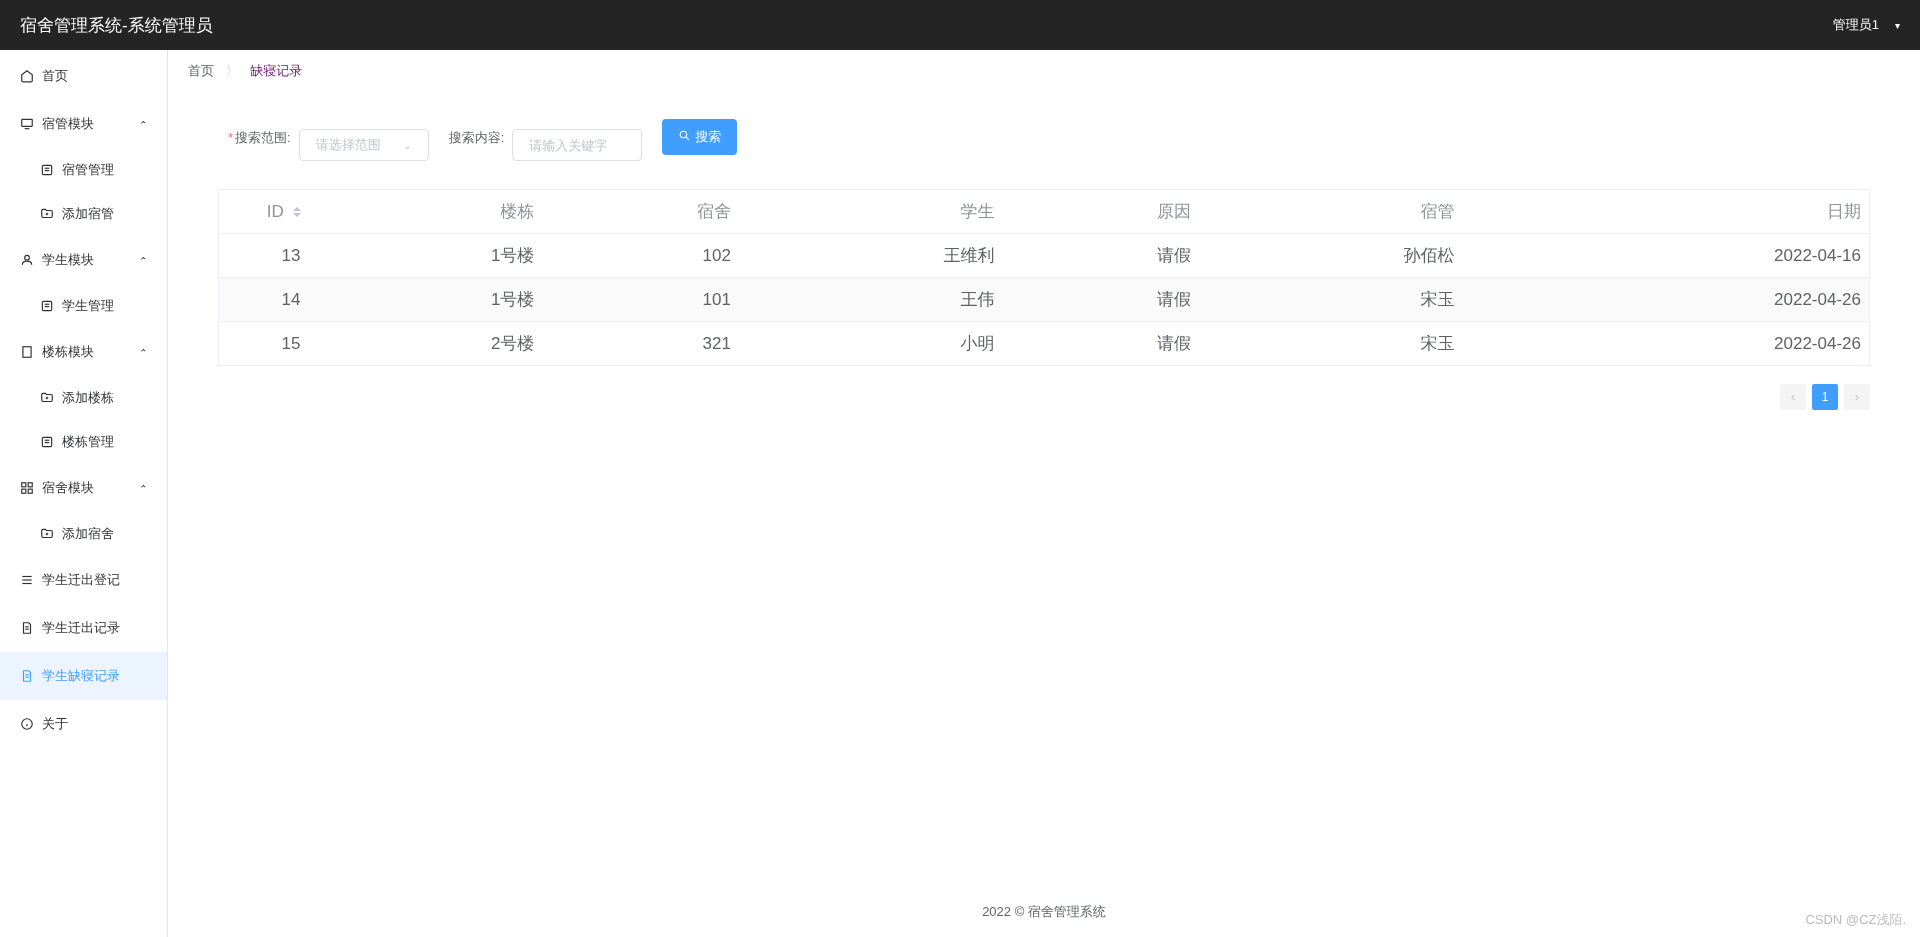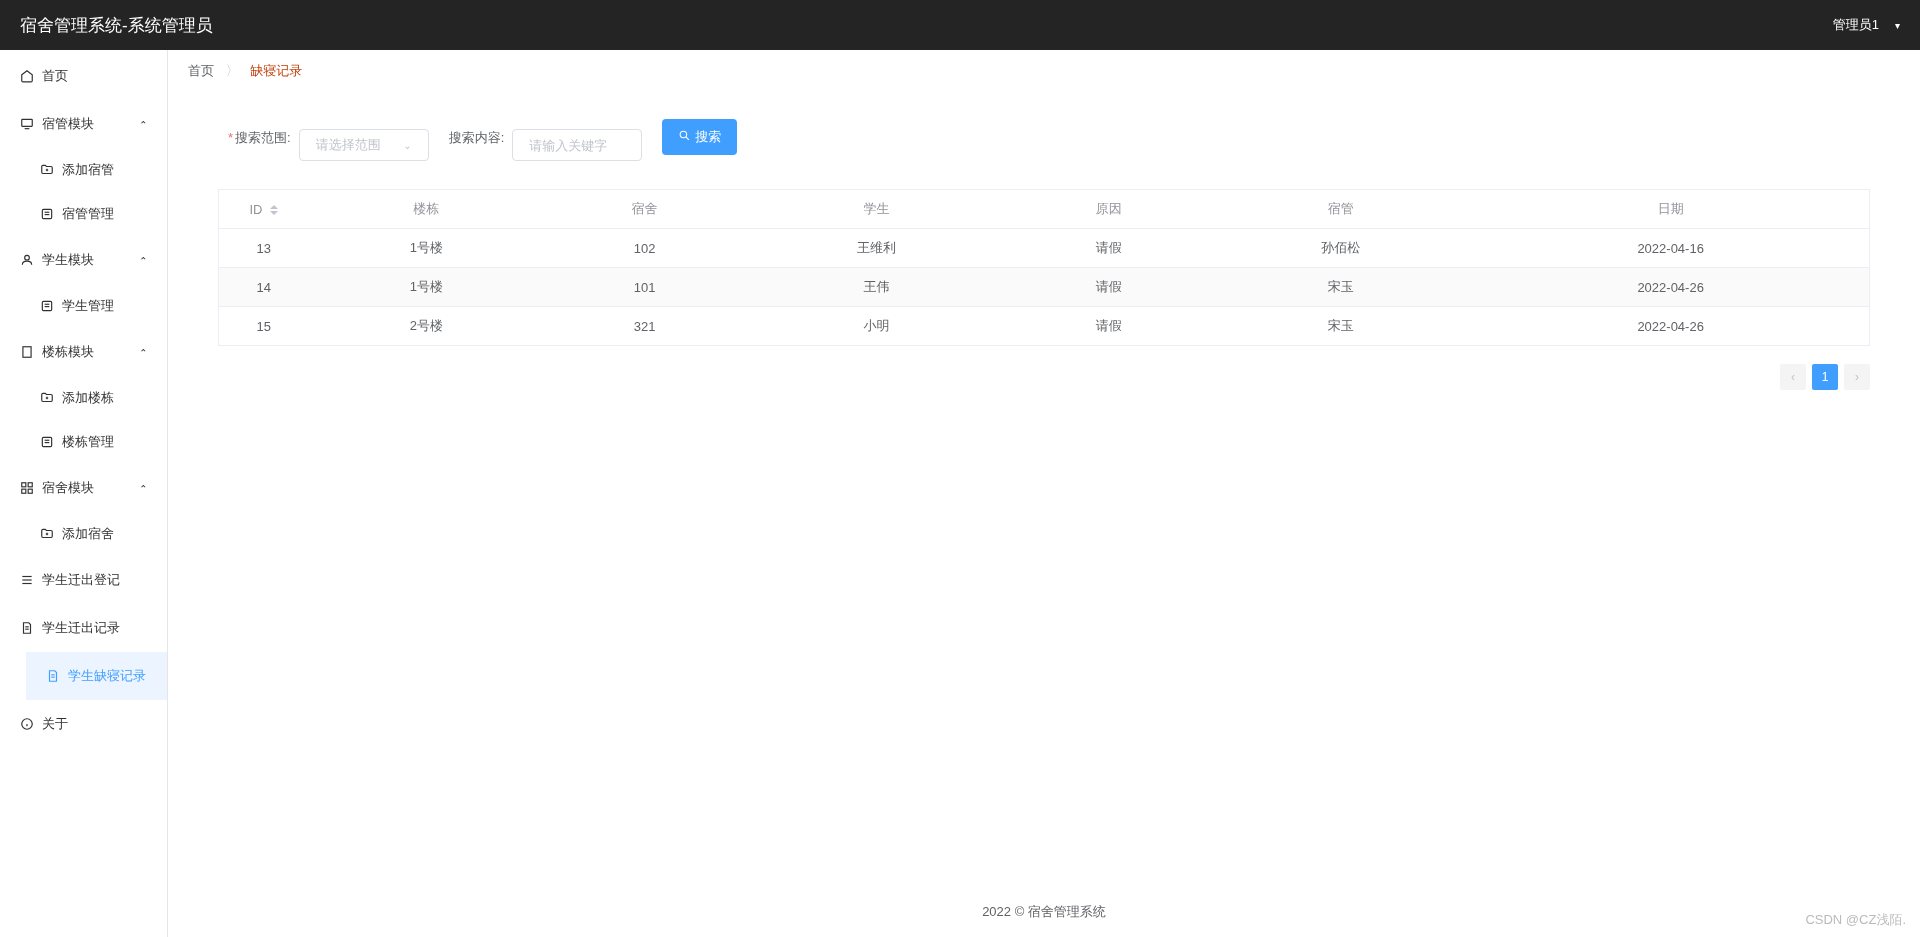--- a/index.html
+++ b/index.html
@@ -7,45 +7,45 @@
     
     .header { background: #242424; height: 50px; display: flex; align-items: center; justify-content: space-between; padding: 8px 20px; color: #fff; }
     .header-title { font-size: 17px; font-weight: 400; }
     .header-user { font-size: 13px; cursor: pointer; display: flex; align-items: center; gap: 16px; }
     
     .container { display: flex; height: calc(100vh - 50px); }
     
     .sidebar { width: 168px; border-right: 1px solid #e6e6e6; overflow-y: auto; background: #fff; padding-top: 2px; }
     .menu-item { display: flex; align-items: center; padding: 0 20px; height: 48px; cursor: pointer; color: #303133; font-size: 13px; position: relative; }
     .menu-item.sub { padding-left: 40px; height: 44px; }
-    .menu-item.active { background: #ecf5ff; color: #409eff; margin-left: 26px; }
+    .menu-item.active { background: #ecf5ff; color: #409eff; }
     .menu-item .icon { width: 14px; height: 14px; margin-right: 8px; display: inline-flex; align-items: center; justify-content: center; }
     .menu-item .arrow { position: absolute; right: 20px; transition: transform .3s; }
     .menu-item .arrow.open { transform: rotate(180deg); }
     
     .main { flex: 1; display: flex; flex-direction: column; overflow: hidden; }
     .breadcrumb { padding: 12px 20px; font-size: 13px; border-bottom: 1px solid transparent; }
     .breadcrumb-item { color: #606266; cursor: pointer; }
     .breadcrumb-sep { margin: 0 8px; color: #c0c4cc; }
-    .breadcrumb-current { color: #c2410c; font-weight: 500; }
+    .breadcrumb-current { color: #701a75; font-weight: 500; }
     
     .content { flex: 1; padding: 20px 50px; overflow-y: auto; }
     
     .search-bar { display: flex; align-items: center; gap: 20px; margin-bottom: 28px; margin-left: 10px; }
     .form-item { display: flex; align-items: flex-start; gap: 8px; margin-top: 16px; }
     .form-label { font-size: 13px; color: #606266; }
     .form-label .required { color: #f56c6c; margin-right: 2px; }
     .select, .input { height: 32px; border: 1px solid #dcdfe6; border-radius: 4px; padding: 0 16px; font-size: 13px; color: #606266; background: #fff; }
     .select { width: 130px; display: flex; align-items: center; justify-content: space-between; cursor: pointer; color: #c0c4cc; }
     .input { width: 130px; }
     .input::placeholder { color: #c0c4cc; }
     .btn-search { background: #409eff; color: #fff; border: none; height: 36px; padding: 0 16px; border-radius: 4px; cursor: pointer; font-size: 13px; display: inline-flex; align-items: center; gap: 4px; }
     
     .table { width: 100%; border: 1px solid #ebeef5; border-collapse: collapse; }
-    .table th, .table td { padding: 10px 8px; text-align: center; border-bottom: 1px solid #ebeef5; font-size: 13px; }
+    .table th, .table td { padding: 10px 8px; text-align: right; border-bottom: 1px solid #ebeef5; font-size: 17px; }
     .table th { background: #fff; color: #909399; font-weight: 500; border-bottom: 1px solid #ebeef5; }
     .table tbody tr:nth-child(even) { background: #fafafa; }
     .table .col-id { width: 90px; }
     .sort-caret { display: inline-flex; flex-direction: column; margin-left: 4px; vertical-align: middle; line-height: 0; }
     .sort-caret span { width: 0; height: 0; border-left: 4px solid transparent; border-right: 4px solid transparent; }
     .sort-caret .up { border-bottom: 4px solid #c0c4cc; margin-bottom: 2px; }
     .sort-caret .down { border-top: 4px solid #c0c4cc; }
     
     .pagination { display: flex; justify-content: flex-end; margin-top: 18px; gap: 6px; }
     .page-btn { min-width: 26px; height: 26px; display: inline-flex; align-items: center; justify-content: center; background: #f4f4f5; border-radius: 2px; cursor: pointer; font-size: 12px; color: #606266; }
@@ -86,36 +86,36 @@
             <rect x="3" y="4" width="18" height="12" rx="1"></rect>
             <line x1="8" y1="20" x2="16" y2="20"></line>
           </svg>
         </span>
       <span>宿管模块</span>
       <span class="arrow open" style="font-size:10px">⌄</span>
     </div>
     <div class="menu-item sub">
       <span class="icon">
           <svg viewBox="0 0 24 24" fill="none" stroke="currentColor" stroke-width="2">
+            <rect x="4" y="4" width="16" height="16" rx="2"></rect>
+            <line x1="8" y1="9" x2="16" y2="9"></line>
+            <line x1="8" y1="13" x2="16" y2="13"></line>
+          </svg>
+        </span>
+      <span>宿管管理</span>
+    </div>
+    <div class="menu-item sub">
+      <span class="icon">
+          <svg viewBox="0 0 24 24" fill="none" stroke="currentColor" stroke-width="2">
             <path d="M3 6a2 2 0 012-2h4l2 2h8a2 2 0 012 2v8a2 2 0 01-2 2H5a2 2 0 01-2-2V6z"></path>
             <line x1="12" y1="10" x2="12" y2="14"></line>
             <line x1="10" y1="12" x2="14" y2="12"></line>
           </svg>
         </span>
       <span>添加宿管</span>
-    </div>
-    <div class="menu-item sub">
-      <span class="icon">
-          <svg viewBox="0 0 24 24" fill="none" stroke="currentColor" stroke-width="2">
-            <rect x="4" y="4" width="16" height="16" rx="2"></rect>
-            <line x1="8" y1="9" x2="16" y2="9"></line>
-            <line x1="8" y1="13" x2="16" y2="13"></line>
-          </svg>
-        </span>
-      <span>宿管管理</span>
     </div>
 
     <div class="menu-item">
       <span class="icon">
           <svg viewBox="0 0 24 24" fill="none" stroke="currentColor" stroke-width="2">
             <circle cx="12" cy="8" r="4"></circle>
             <path d="M4 20c0-4 4-6 8-6s8 2 8 6"></path>
           </svg>
         </span>
       <span>学生模块</span>

